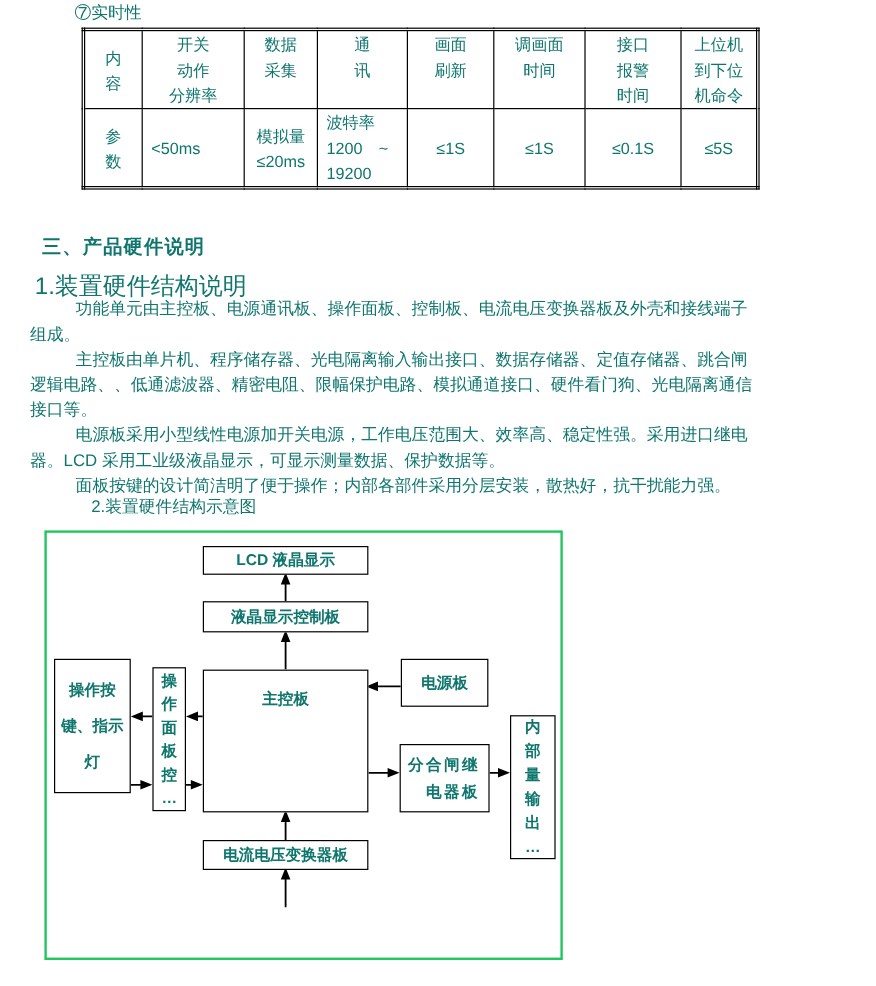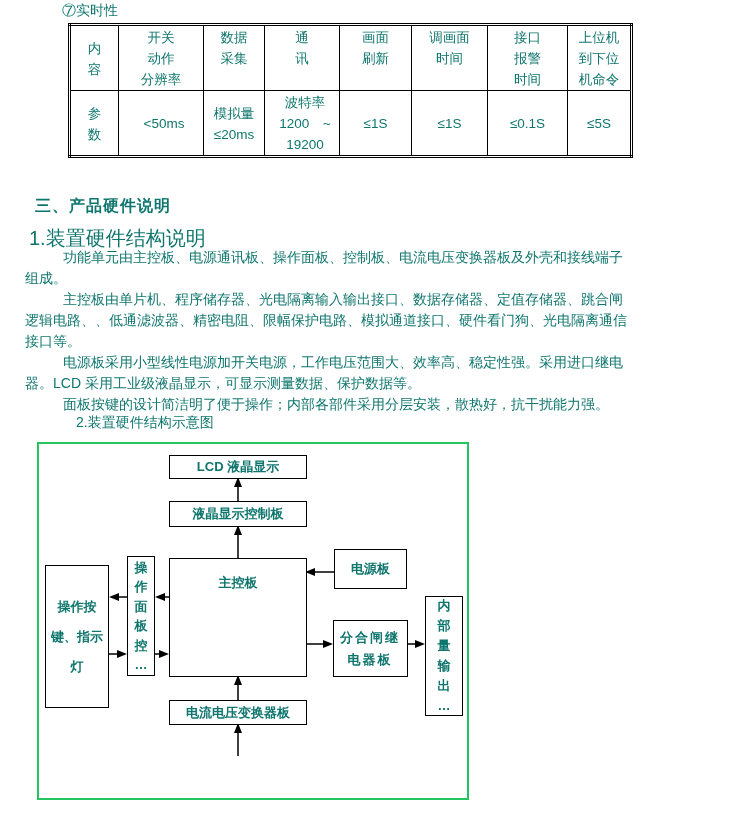--- a/index.html
+++ b/index.html
@@ -11,21 +11,21 @@
   
   #realtime-label{left:62px;top:2px;font-size:14px;white-space:nowrap;}
   
   #spec-table-wrap{left:68px;top:23px;}
   table.spec{border-collapse:collapse;table-layout:fixed;border:3px double #000;}
   table.spec td{
     border:1px solid #000;font-size:13.5px;line-height:21px;text-align:center;
     vertical-align:top;padding:1px 1px 0 1px;white-space:pre-line;overflow:hidden;
   }
   table.spec td.mid{vertical-align:middle;}
-  table.spec td.lt{text-align:center;padding-left:7px;}
+  table.spec td.lt{text-align:left;padding-left:7px;}
   table.spec tr.hdr{height:62px;}
   table.spec tr.val{height:64px;}
   
   #heading{left:35px;top:196px;font-size:16px;font-weight:bold;letter-spacing:1px;white-space:nowrap;}
   #sub1{left:29px;top:225px;font-size:20px;white-space:nowrap;}
   #paras{left:25px;top:247px;width:698px;font-size:14px;}
   #paras .ln{height:21px;line-height:21px;white-space:nowrap;}
   #paras .ind{padding-left:38px;}
   #sub2{left:29px;top:414px;font-size:14px;white-space:nowrap;margin-left:47px;}
   
@@ -33,24 +33,24 @@
   #diagram svg{position:absolute;left:0;top:0;}
   .dbox{
     position:absolute;border:1px solid #000;background:#fff;box-sizing:border-box;
     display:flex;align-items:center;justify-content:center;text-align:center;
     font-size:13px;font-weight:bold;white-space:pre-line;line-height:20px;
   }
   #box-lcd{left:130px;top:11px;width:138px;height:24px;}
   #box-lcdctrl{left:130px;top:57px;width:138px;height:26px;}
   #box-main{left:130px;top:114px;width:138px;height:119px;align-items:flex-start;padding-top:14px;}
   #box-power{left:295px;top:105px;width:73px;height:40px;}
-  #box-relay{left:294px;top:176px;width:75px;height:57px;justify-content:flex-start;text-align:center;padding-left:6px;letter-spacing:2px;line-height:22px;}
+  #box-relay{left:294px;top:176px;width:75px;height:57px;justify-content:flex-start;text-align:right;padding-left:6px;letter-spacing:2px;line-height:22px;}
   #box-internal{left:386px;top:152px;width:38px;height:120px;line-height:20px;}
   #box-panelctrl{left:88px;top:112px;width:28px;height:120px;line-height:19.5px;}
-  #box-keys{left:6px;top:121px;width:64px;height:143px;line-height:30px;}
+  #box-keys{left:6px;top:105px;width:64px;height:112px;line-height:30px;}
   #box-converter{left:130px;top:256px;width:138px;height:25px;}
   #box-external{left:130px;top:312px;width:138px;height:24px;}
 </style>
 </head>
 <body>
 
 <div id="page">
 
   <div class="abs" id="realtime-label">⑦实时性</div>
 

